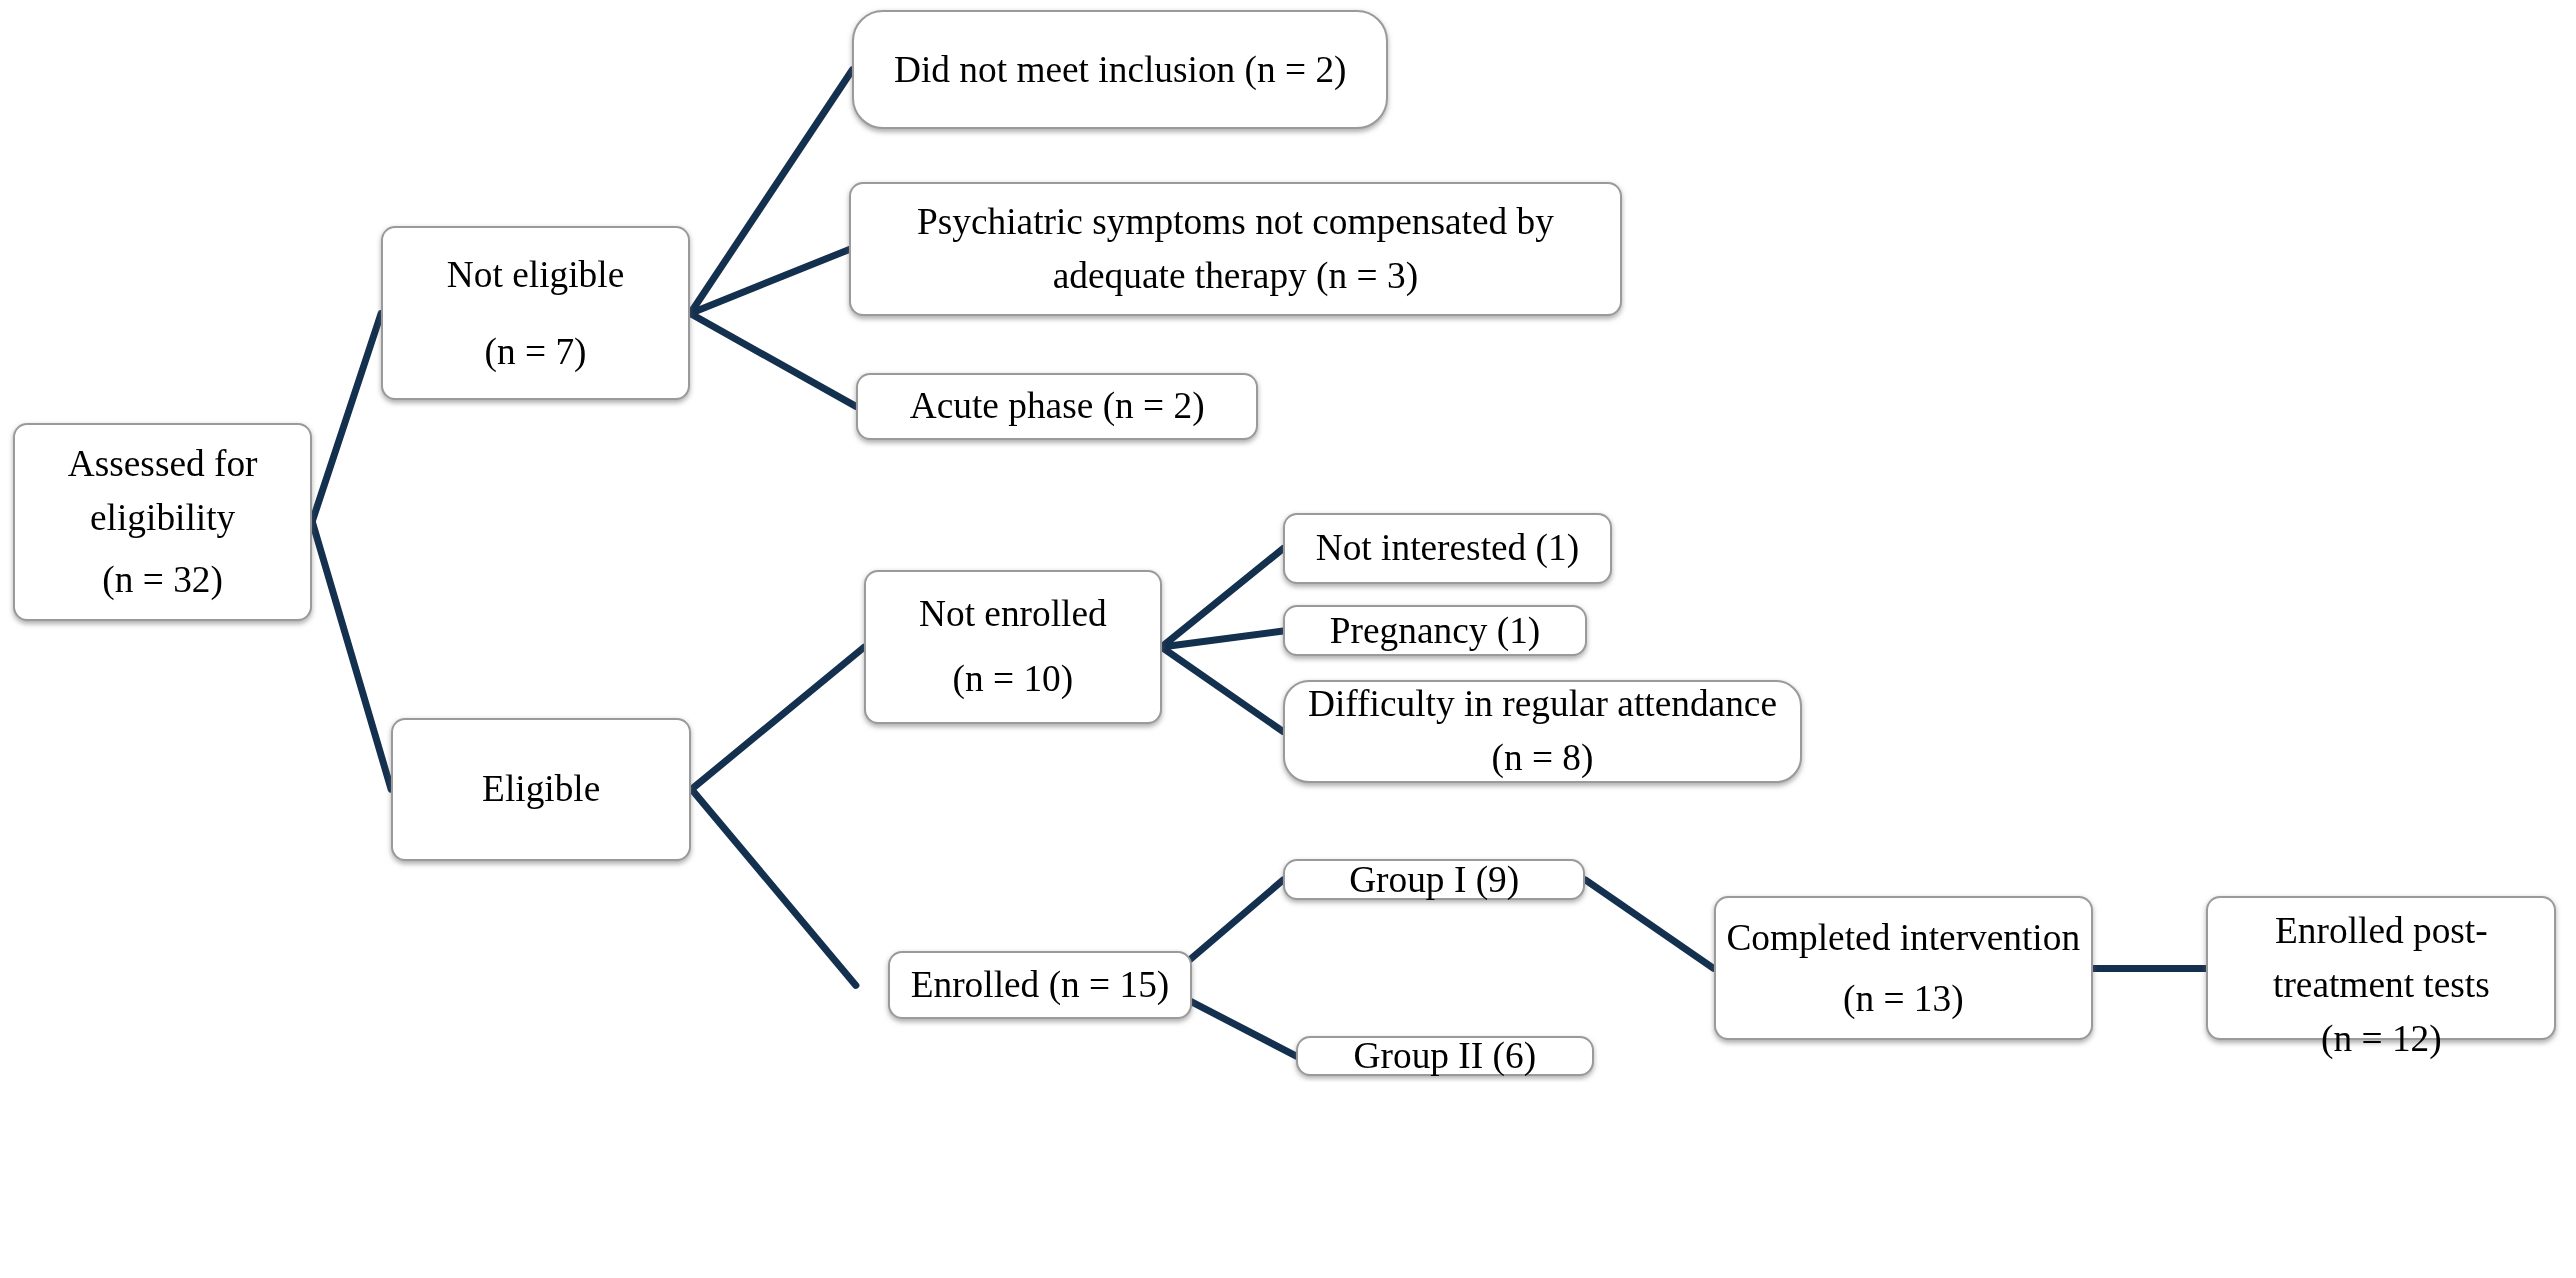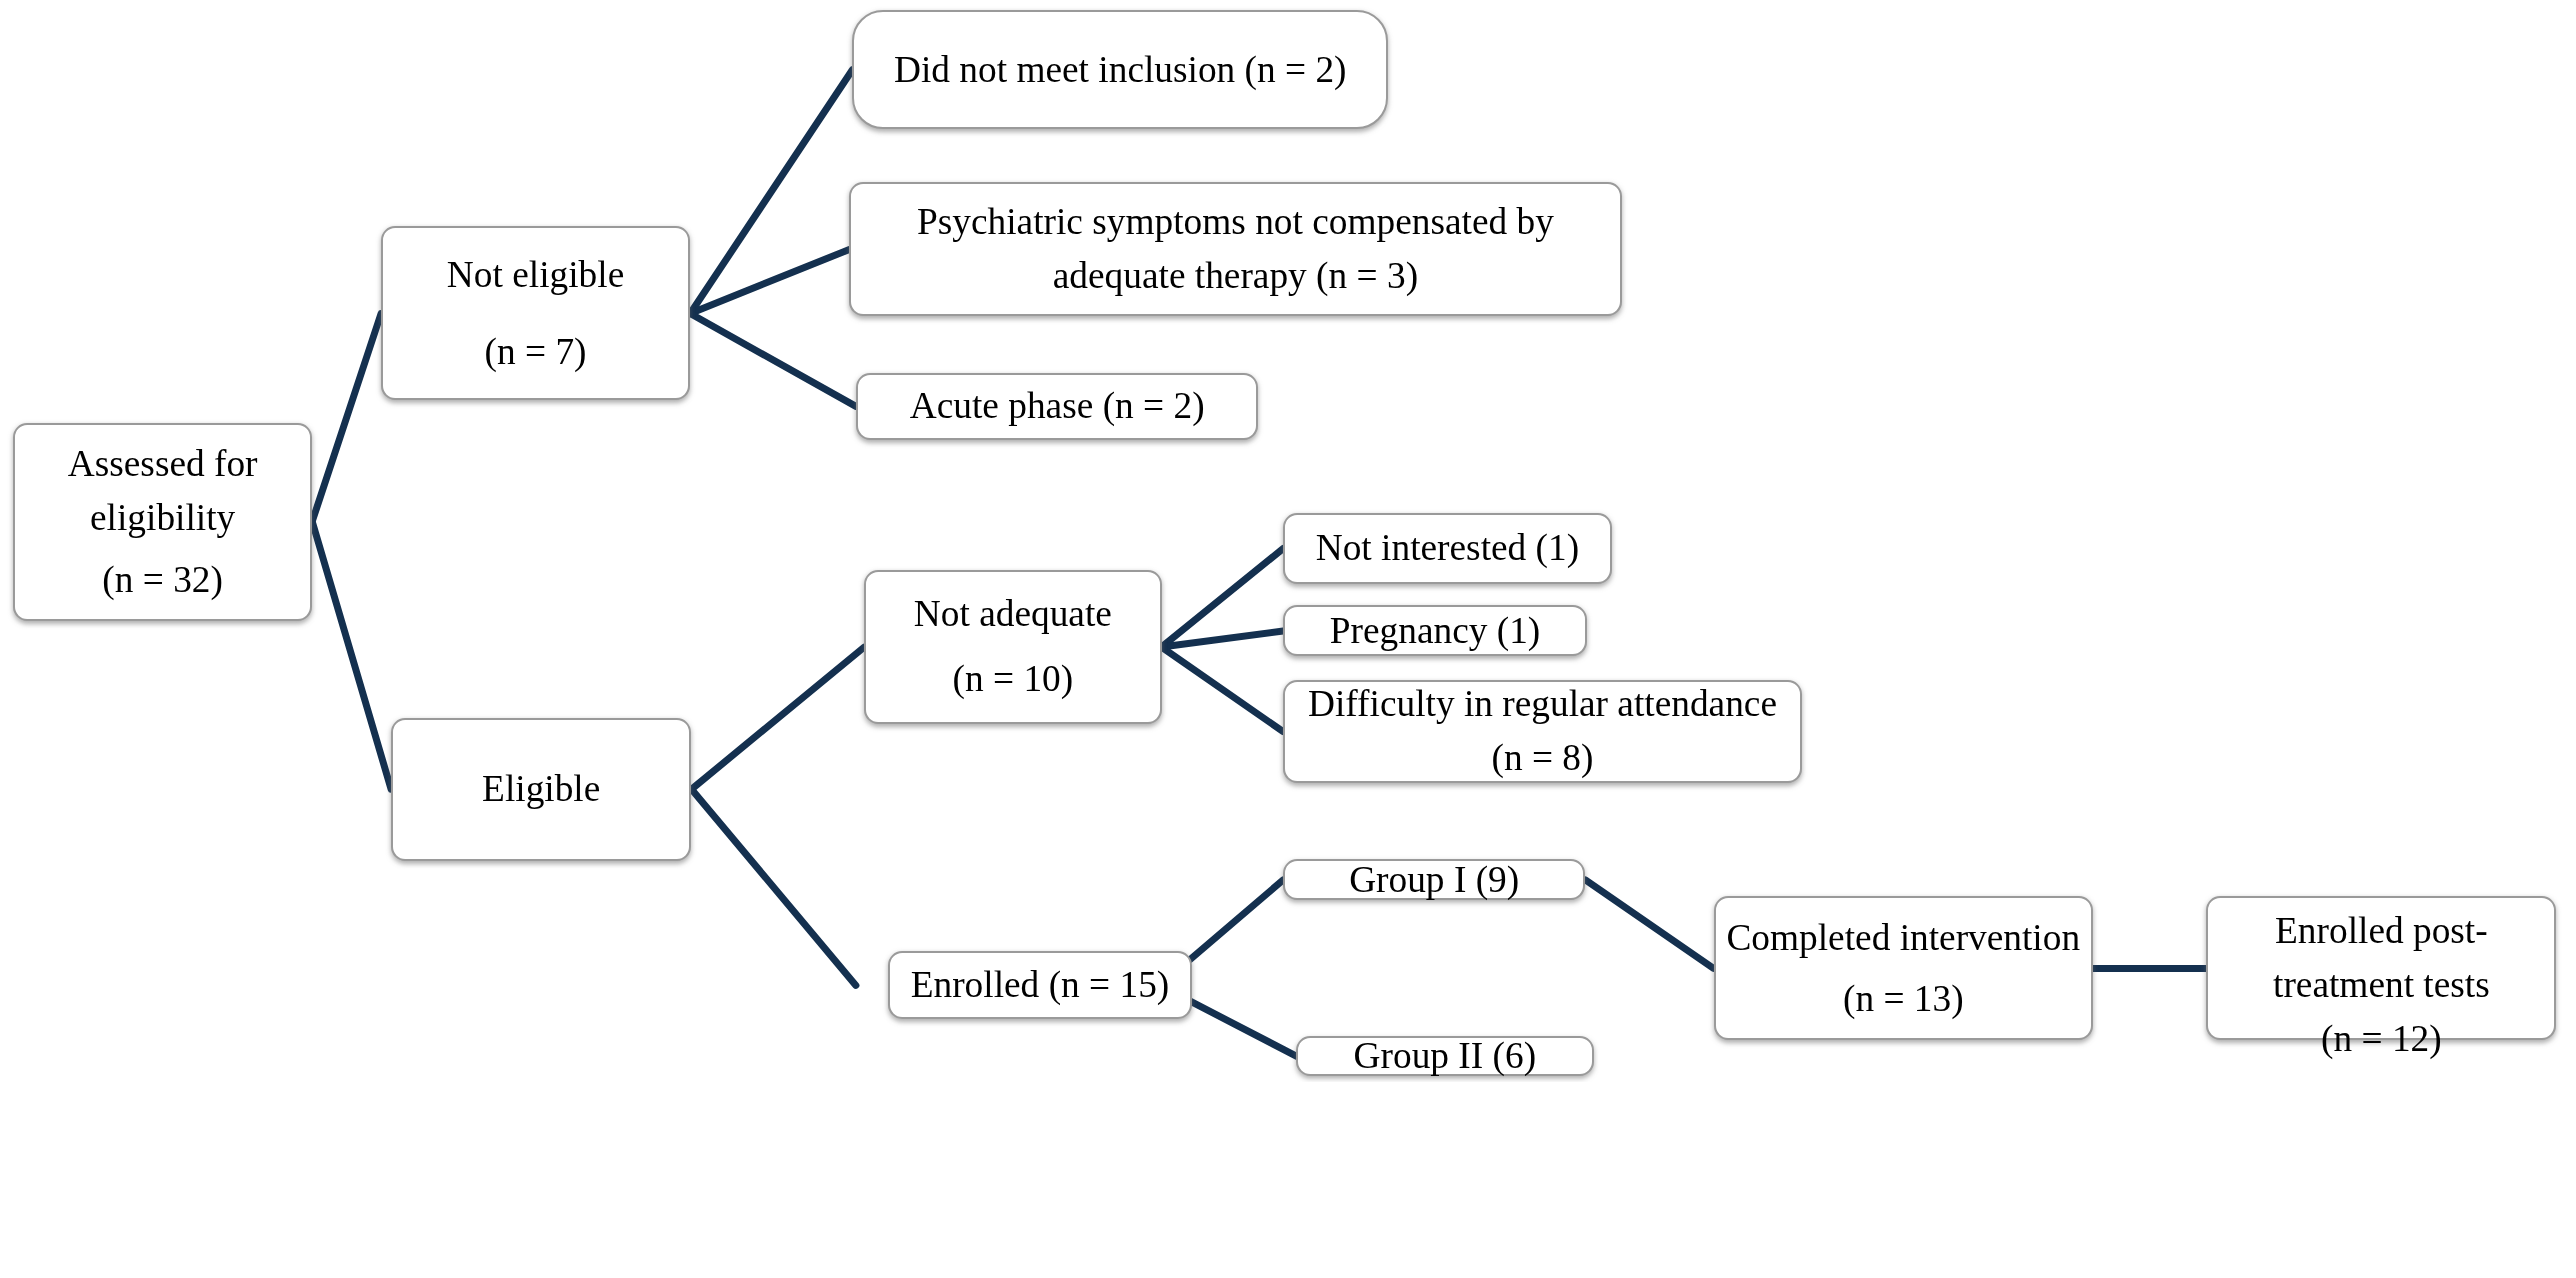--- a/index.html
+++ b/index.html
@@ -84,33 +84,33 @@
 
   <div class="node center nowrap" style="left:33.23%; top:34.50%; width:15.62%; height:6.13%;">
     <div class="t">Acute phase (n = 2)</div>
   </div>
 
   <div class="node stack" style="left:15.18%; top:66.34%; width:11.66%; height:13.26%;gap:8px;">
     <div class="t">Eligible</div>
   </div>
 
   <div class="node stack" style="left:33.55%; top:52.68%; width:11.54%; height:14.23%;">
-    <div class="t">Not adequate</div>
+    <div class="t">Not enrolled</div>
     <div class="n">(n = 10)</div>
   </div>
 
   <div class="node center nowrap" style="left:49.81%; top:47.40%; width:12.76%; height:6.57%;">
     <div class="t">Not interested (1)</div>
   </div>
 
   <div class="node center nowrap" style="left:49.81%; top:55.95%; width:11.80%; height:4.72%;">
     <div class="t">Pregnancy (1)</div>
   </div>
 
-  <div class="node center" style="left:49.81%; top:62.84%; width:20.14%; height:9.55%;">
+  <div class="node center" style="left:49.81%; top:62.84%; width:20.14%; height:9.55%;border-radius:26px;">
     <div class="t">Difficulty in regular attendance (n = 8)</div>
   </div>
 
   <div class="node center nowrap" style="left:33.23%; top:87.95%; width:11.80%; height:6.25%;margin-left:32px;">
     <div class="t">Enrolled (n = 15)</div>
   </div>
 
   <div class="node center nowrap" style="left:49.81%; top:79.40%; width:11.73%; height:3.83%;">
     <div class="t">Group I (9)</div>
   </div>

